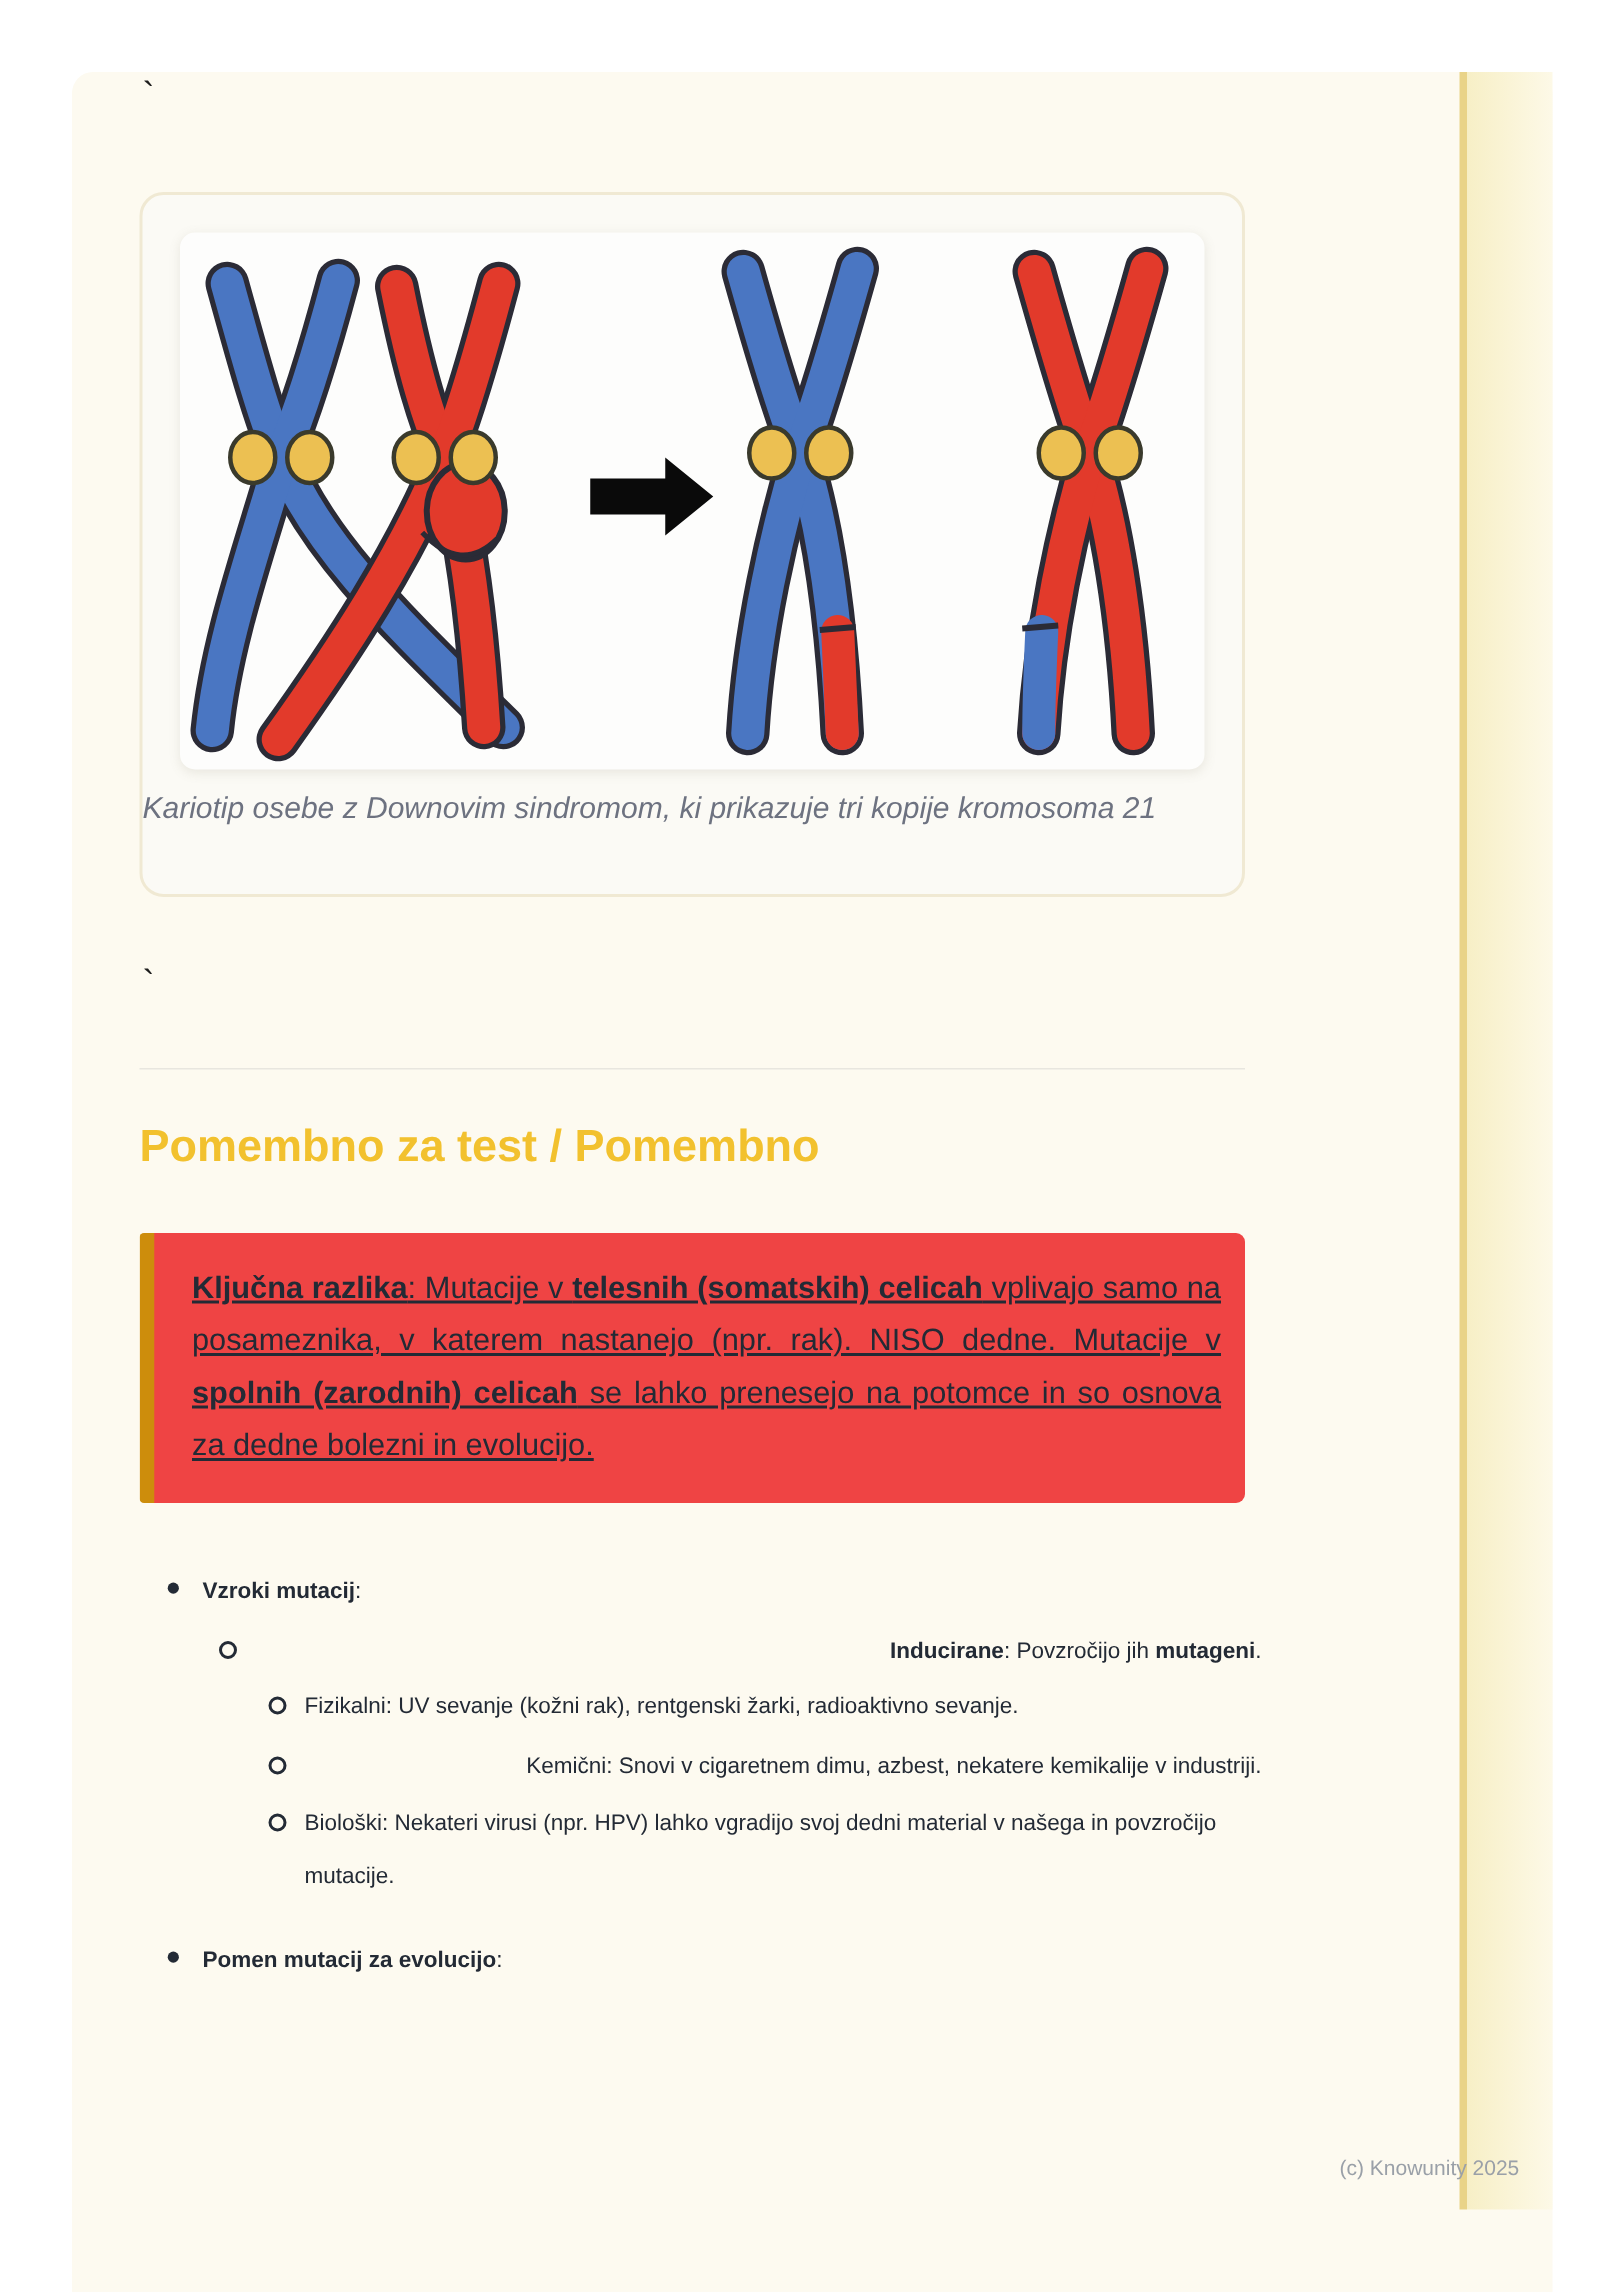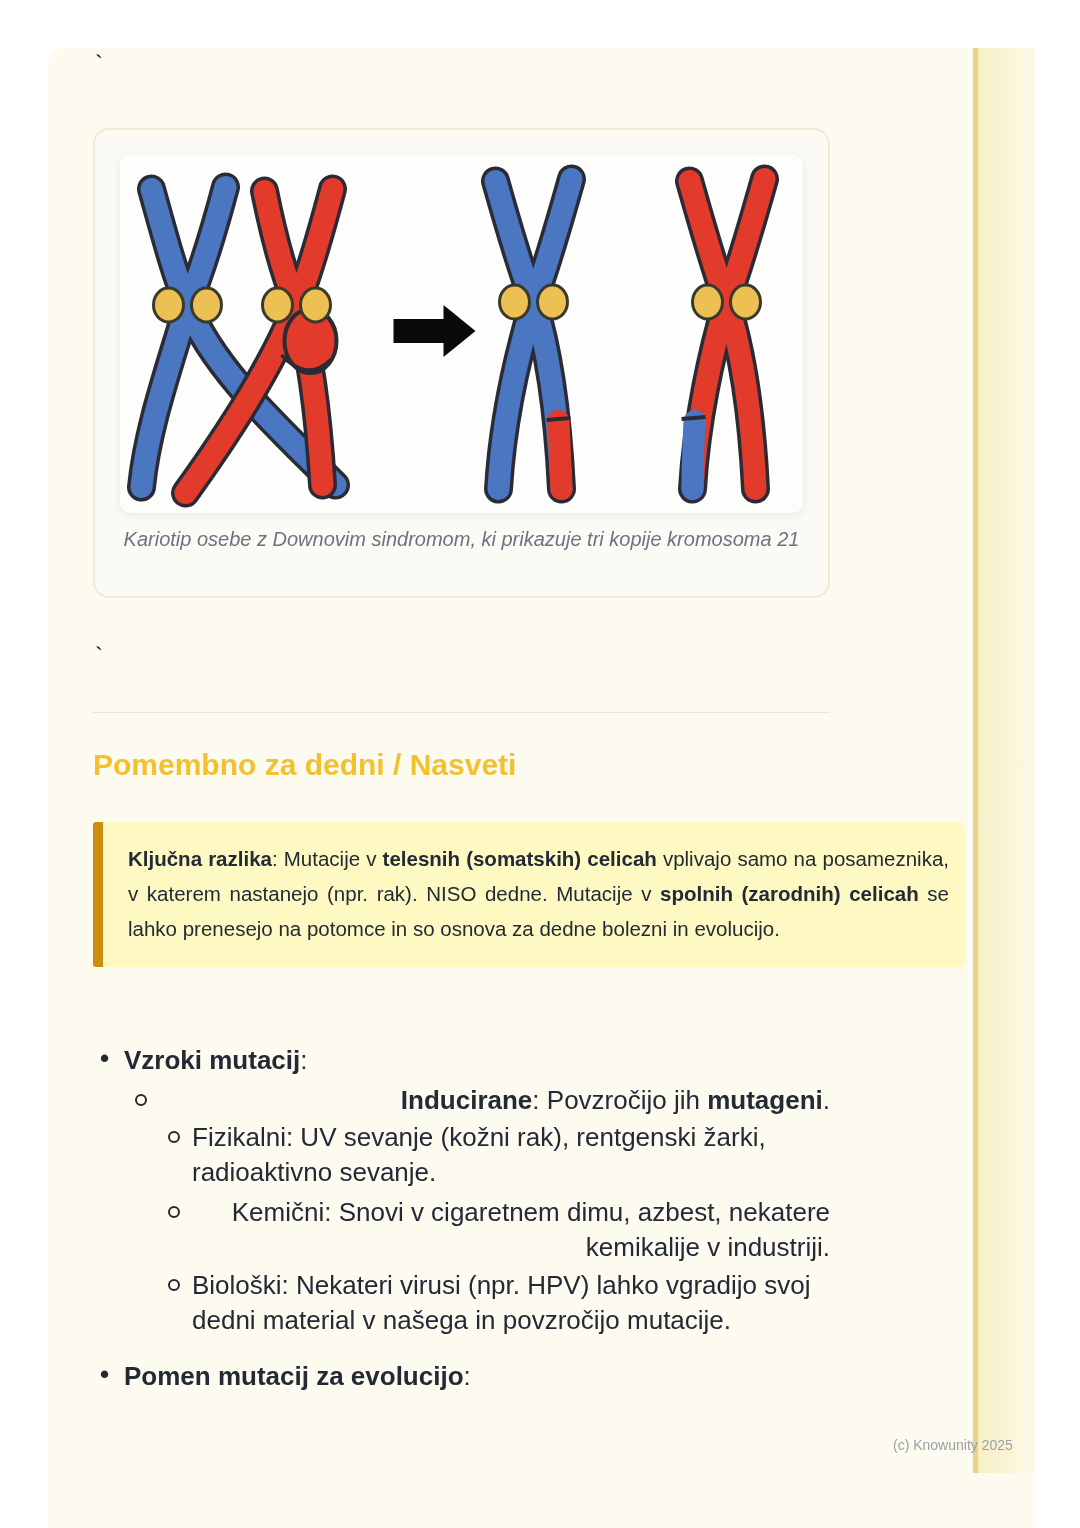--- a/index.html
+++ b/index.html
@@ -14,42 +14,42 @@
   .tick{position:absolute;left:2px;font-size:24px;color:#1c1c1c;line-height:24px;}
   .tick1{top:4px;}
   .tick2{top:596px;}
 
   
   .card{position:absolute;left:0;top:80px;width:737px;height:470px;margin:0;
         box-sizing:border-box;background:#fbfaf5;border:2px solid #f0e9d3;border-radius:16px;}
   .illus{position:absolute;left:25px;top:25px;width:683px;height:358px;
          background:#fdfdfc;border-radius:10px;box-shadow:0 2px 8px rgba(120,110,90,.14);}
   .illus svg{display:block;width:100%;height:100%;}
-  .card figcaption{position:absolute;left:0;top:398px;width:100%;text-align:center;
+  .card figcaption{position:absolute;left:0;top:398px;width:100%;text-align:left;
         font-style:italic;font-size:20px;color:#6d7280;}
 
   .oline{fill:none;stroke:#2b2b36;stroke-width:29;stroke-linecap:round;}
   .cblue{fill:none;stroke:var(--blue,#4a76c2);stroke-width:22;stroke-linecap:round;}
   .cred{fill:none;stroke:var(--red,#e23a2b);stroke-width:22;stroke-linecap:round;}
   .cent{fill:var(--centromere,#ecc052);stroke:#3a3a2c;stroke-width:3;}
   .loop{fill:var(--red,#e23a2b);stroke:#2b2b36;stroke-width:4;}
   .curl{fill:none;stroke:#2b2b36;stroke-width:3.5;}
   .cut{stroke:#2b2b36;stroke-width:4;}
 
   .divider{position:absolute;left:0;top:664px;width:737px;border:none;
            border-top:1px solid #e8e6df;margin:0;}
   .heading{position:absolute;left:0;top:697px;margin:0;font-size:30px;line-height:40px;
            font-weight:bold;color:var(--accent,#f2c12e);}
 
-  .callout{position:absolute;left:0;top:774px;width:872px;box-sizing:border-box;
-           background:#fef9c3;border-left:10px solid var(--callout-border,#cd8d0c);
-           border-radius:3px 6px 6px 3px;padding:19px 16px 21px 25px;}
+  .callout{position:absolute;left:0;top:774px;width:737px;box-sizing:border-box;
+           background:#ef4444;border-left:10px solid var(--callout-border,#cd8d0c);
+           border-radius:3px 6px 6px 3px;padding:19px 16px 21px 25px;text-decoration:underline;}
   .callout p{margin:0;font-size:20.5px;line-height:35px;text-align:justify;}
 
-  .list{position:absolute;left:0;top:995px;width:737px;font-size:26px;line-height:35px;}
+  .list{position:absolute;left:11px;top:995px;width:737px;font-size:15px;line-height:35px;}
   .li{position:relative;}
   .l1{padding-left:31px;font-weight:bold;}
   .l1 .colon{font-weight:normal;}
   .l2{padding-left:65px;}
   .l3{padding-left:99px;}
   .l1::before{content:"•";position:absolute;left:7px;top:-2px;font-size:26px;font-weight:bold;}
   .l2::before,.l3::before{content:"";position:absolute;top:11px;width:8px;height:8px;
        border:2px solid #232a35;border-radius:50%;background:transparent;}
   .l2::before{left:42px;}
   .l3::before{left:75px;}
@@ -119,21 +119,21 @@
           <ellipse class="cent" cx="624" cy="147" rx="15" ry="17"></ellipse>
         </svg>
       </div>
       <figcaption>Kariotip osebe z Downovim sindromom, ki prikazuje tri kopije kromosoma 21</figcaption>
     </figure>
 
     <span class="tick tick2">`</span>
 
     <hr class="divider">
 
-    <h2 class="heading">Pomembno za dedni / Nasveti</h2>
+    <h2 class="heading">Pomembno za test / Pomembno</h2>
 
     <div class="callout">
       <p><span class="b">Ključna razlika</span><span>: Mutacije v </span><span class="b">telesnih (somatskih) celicah</span><span> vplivajo samo na posameznika, v katerem nastanejo (npr. rak). NISO dedne. Mutacije v </span><span class="b">spolnih (zarodnih) celicah</span><span> se lahko prenesejo na potomce in so osnova za dedne bolezni in evolucijo.</span></p>
     </div>
 
     <div class="list">
       <div class="li l1"><span><span class="b">Vzroki mutacij</span><span class="colon">:</span></span></div>
       <div class="li l2 mt5"><span><span class="b">Inducirane</span><span>: Povzročijo jih </span><span class="b">mutageni</span><span>.</span></span></div>
       <div class="li l3 mt2"><span><span>Fizikalni: UV sevanje (kožni rak), rentgenski žarki, radioaktivno sevanje.</span></span></div>
       <div class="li l3 mt5"><span><span>Kemični: Snovi v cigaretnem dimu, azbest, nekatere kemikalije v industriji.</span></span></div>

